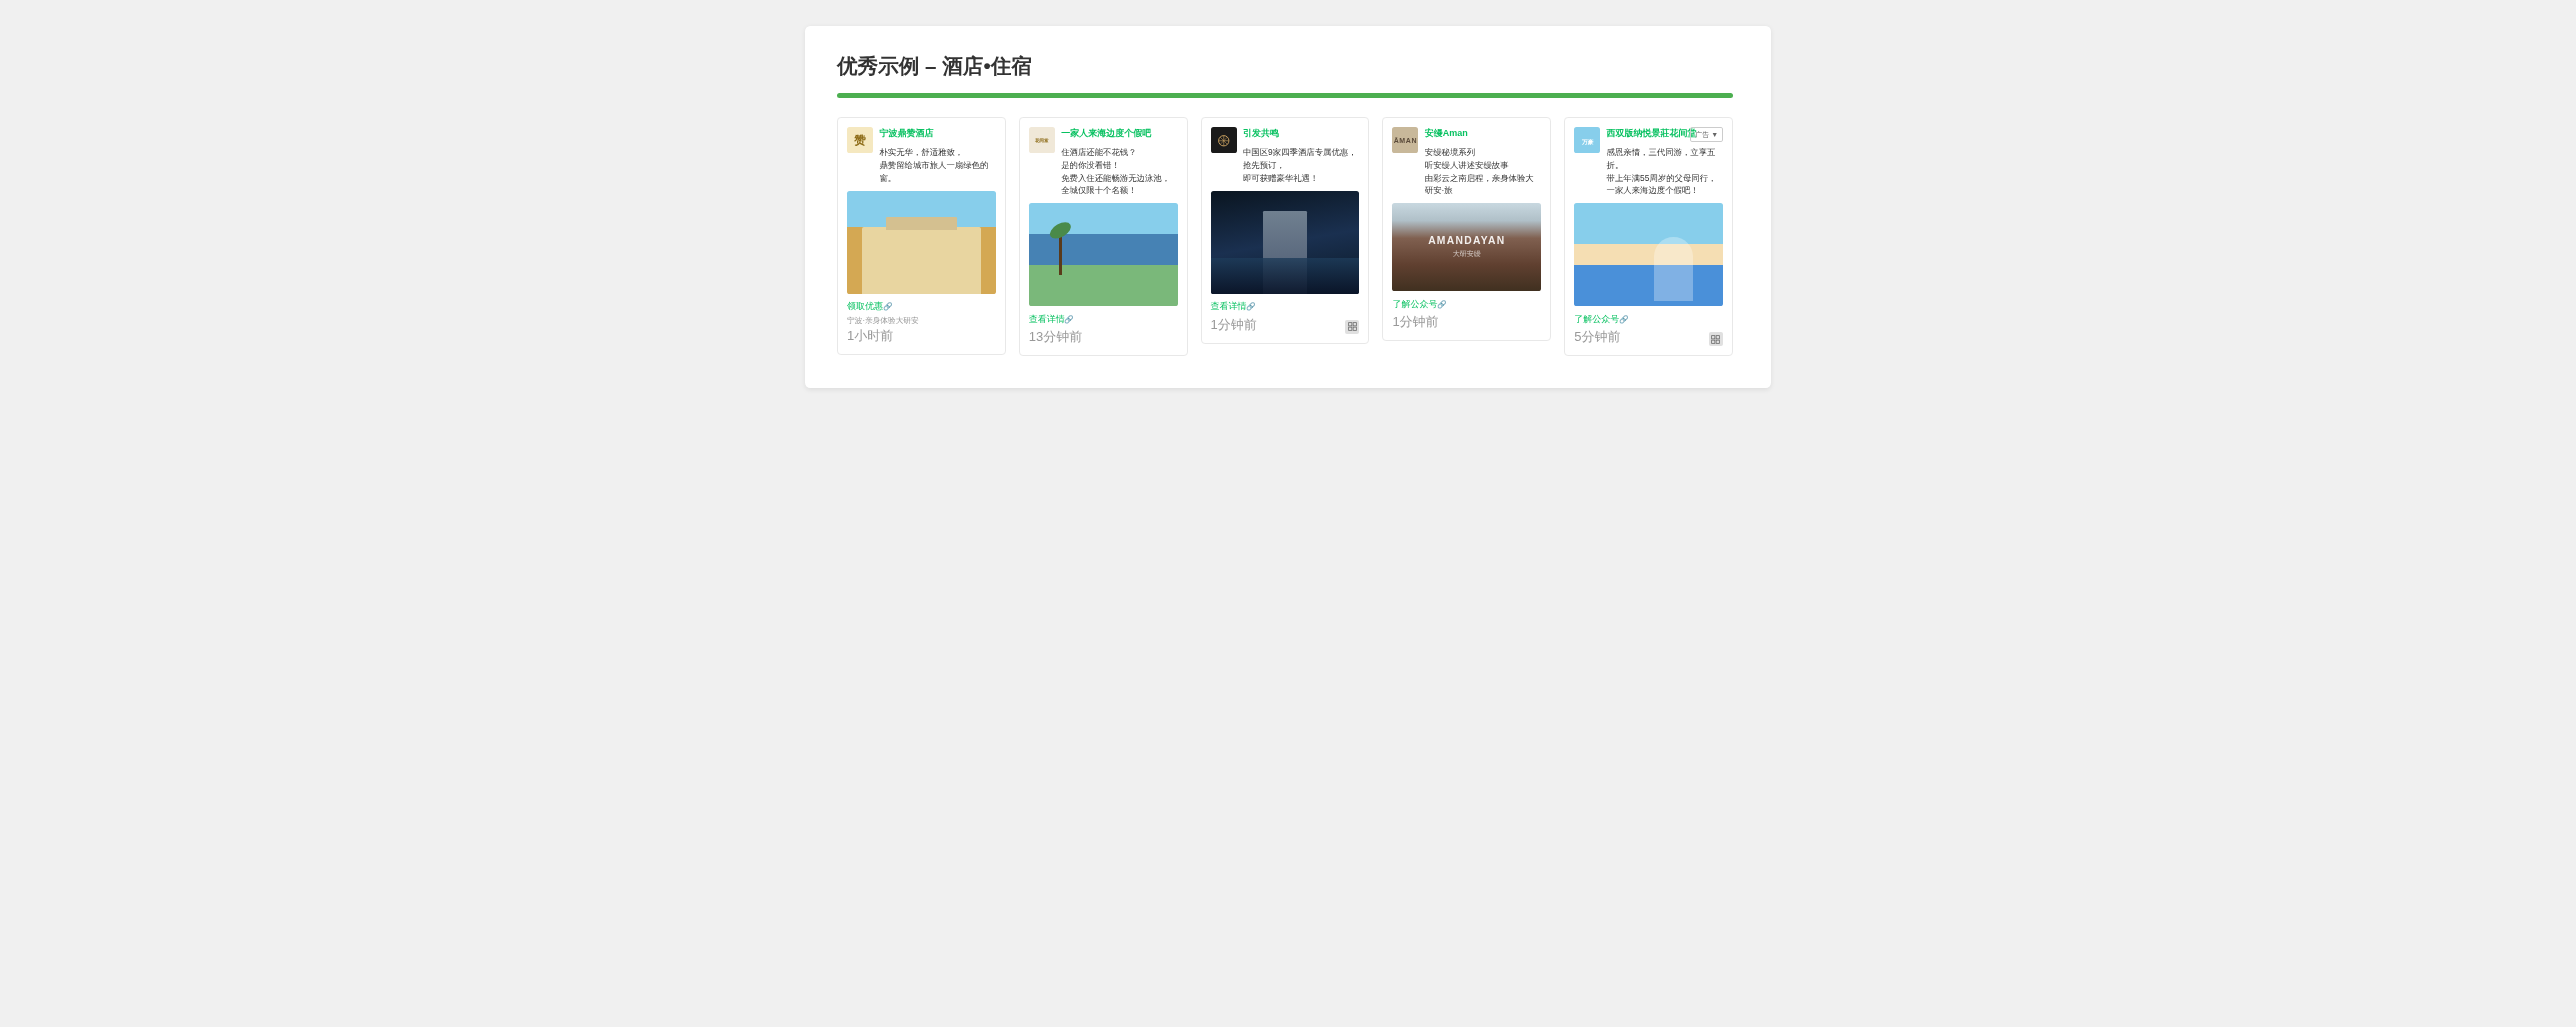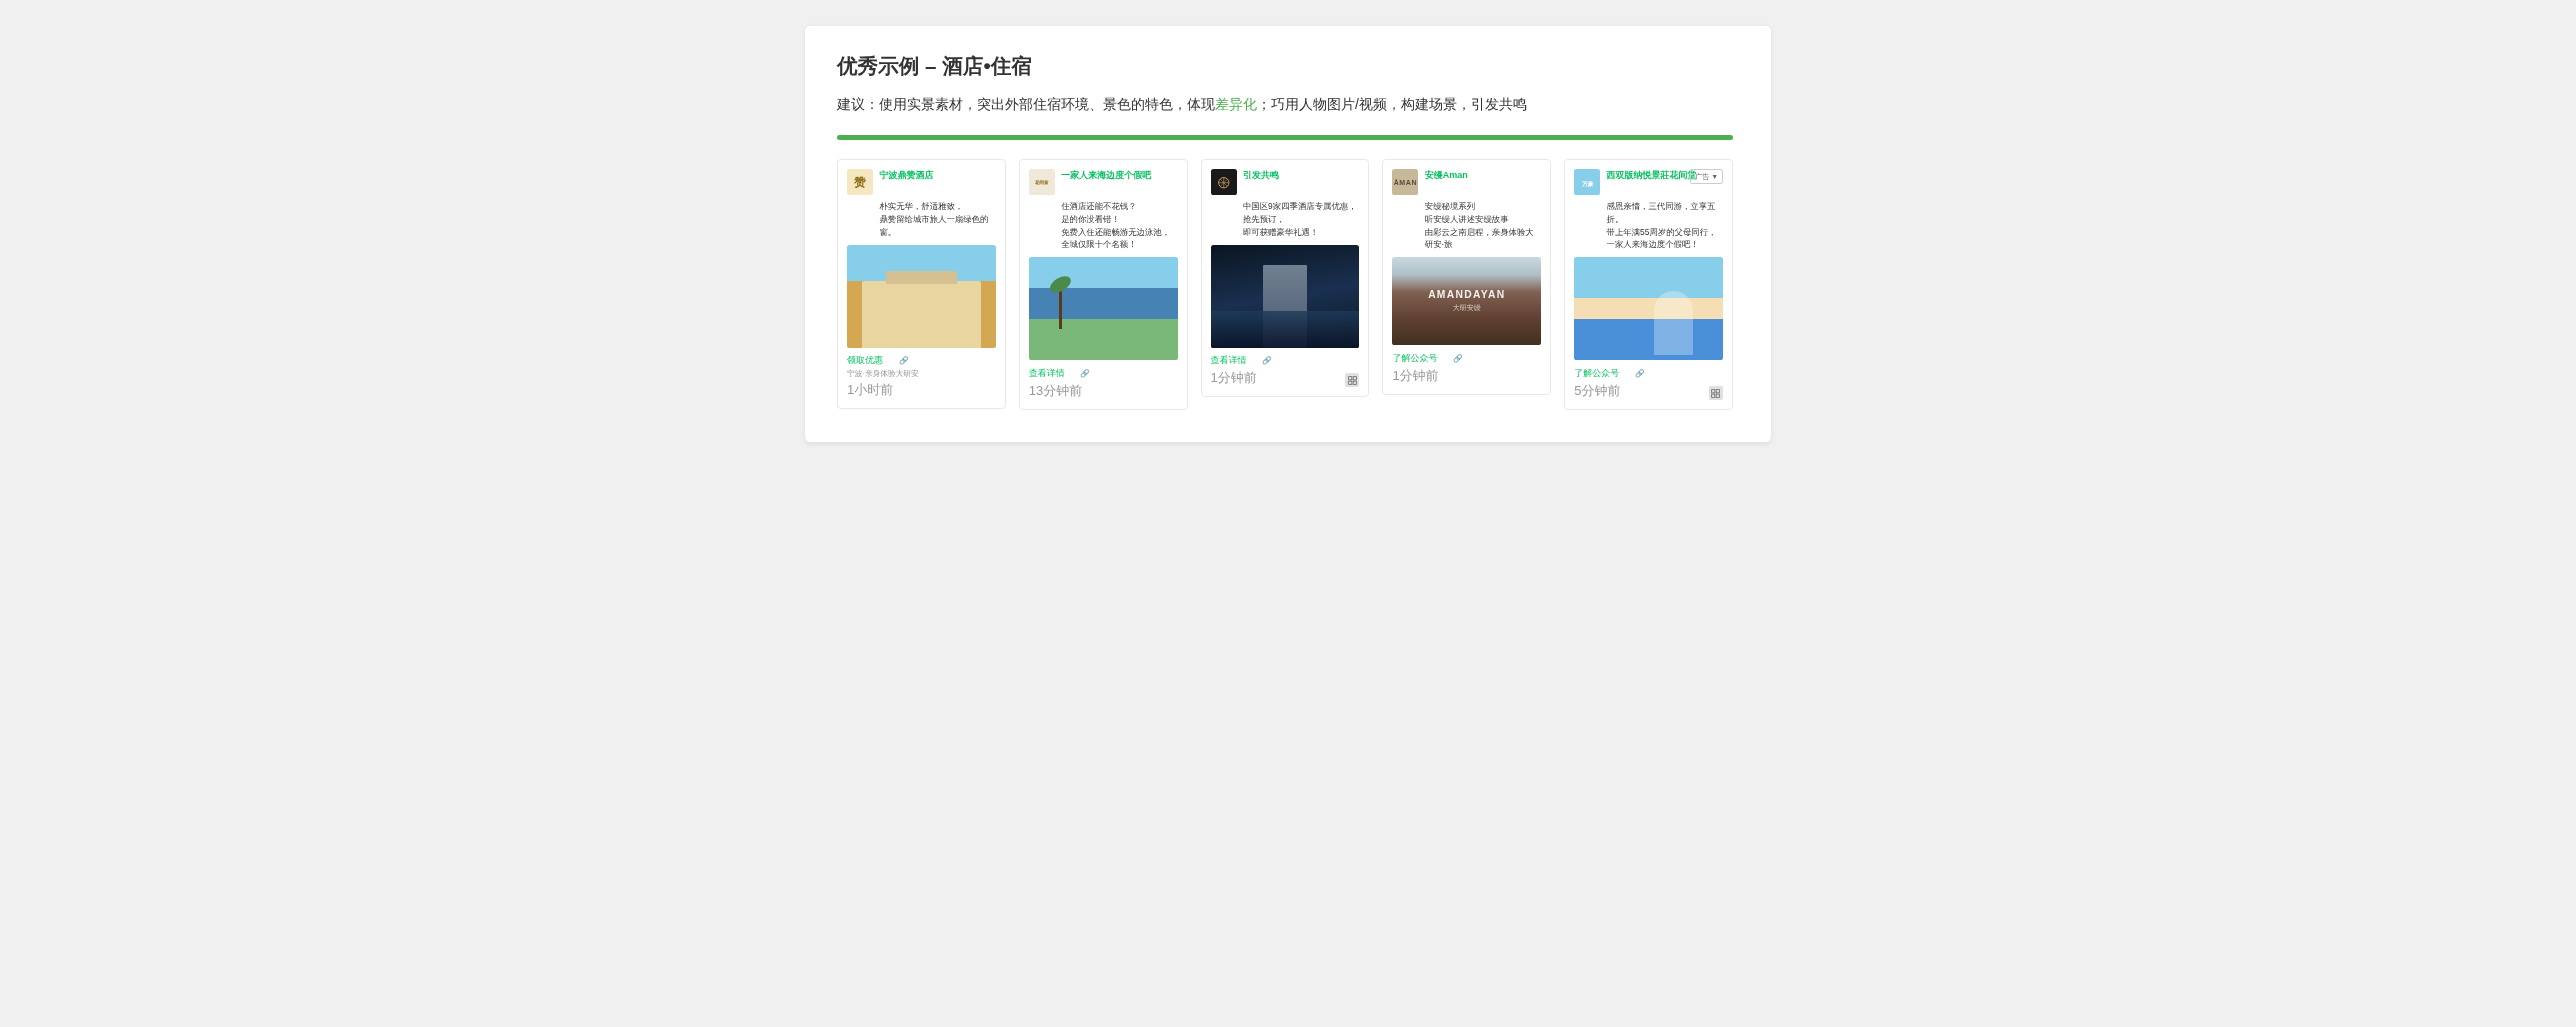--- a/index.html
+++ b/index.html
@@ -74,34 +74,34 @@
       color: #fff;
       overflow: hidden;
     }
     .card-header-text {
       flex: 1;
     }
     .card-brand-name {
       font-size: 9px;
       font-weight: bold;
       color: #07C160;
-      margin-bottom: 18px;
+      margin-bottom: 6px;
     }
     .card-desc {
       font-size: 8.4px;
       color: #333;
       line-height: 1.5;
     }
     .card-cta {
       font-size: 9px;
       color: #07C160;
       margin-bottom: 2.6px;
       display: flex;
       align-items: center;
-      gap: 16px;
+      gap: 0;
     }
     .card-cta .link-icon {
       font-size: 7.7px;
       color: #07C160;
     }
     .card-meta {
       font-size: 7.7px;
       color: #999;
       margin-bottom: 1.3px;
     }
@@ -283,23 +283,20 @@
       background: #87CEEB;
       width: 100%; height: 100%;
       display: flex; align-items: center; justify-content: center;
     }
   </style>
 </head>
 <body>
 
 <div class="page-container">
   <h1 class="page-title">优秀示例 – 酒店•住宿</h1>
-  <p class="page-subtitle">
-    <span>建议：使用实景素材，突出外部住宿环境、景色的特色，体现</span><span class="highlight">差异化</span><span>；巧用人物图片/视频，构建场景，引发共鸣</span>
-  </p>
   <div class="green-bar"></div>
 
   <div class="cards-row">
 
     <div class="card">
       <div class="card-header">
         <div class="card-logo">
           <div class="logo-ningbo-inner">赞</div>
         </div>
         <div class="card-header-text">

